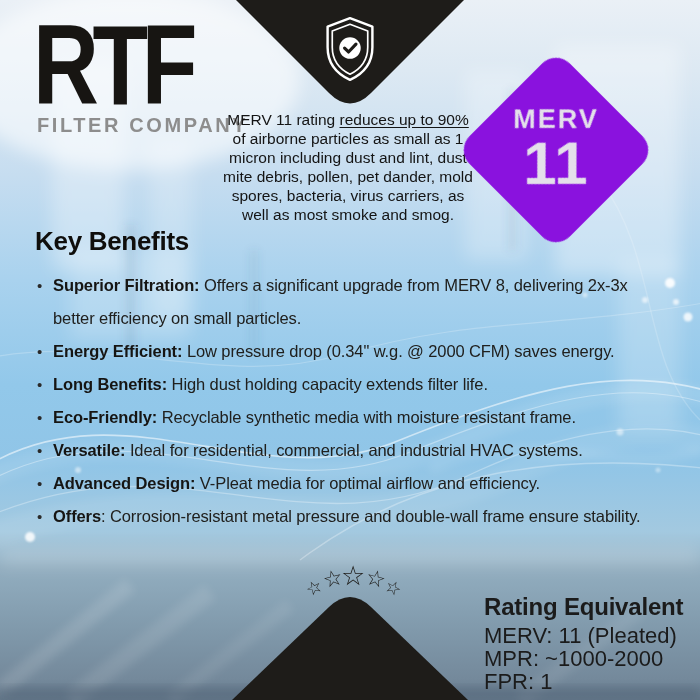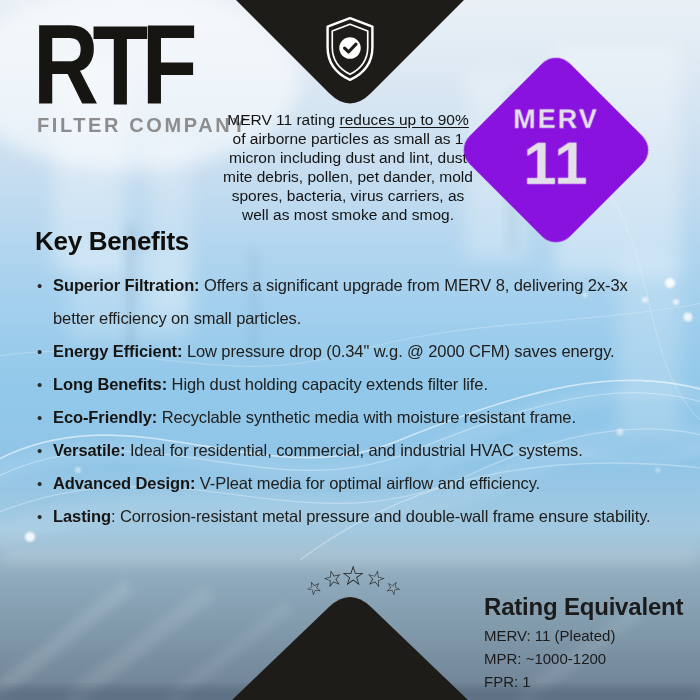--- a/index.html
+++ b/index.html
@@ -65,21 +65,21 @@
   }
   .star.s1{left:23px;top:19px;font-size:18px;transform:rotate(-28deg);}
   .star.s2{left:40px;top:8px;font-size:22px;transform:rotate(-14deg);}
   .star.s3{left:58px;top:2px;font-size:27px;}
   .star.s4{left:83px;top:8px;font-size:22px;transform:rotate(14deg);}
   .star.s5{left:102px;top:19px;font-size:18px;transform:rotate(28deg);}
 
   
   .rating{position:absolute;left:484px;top:593px;z-index:3;color:#1b1b1b;}
   .rating-heading{font-size:24px;font-weight:700;margin-bottom:3px;letter-spacing:-0.2px;}
-  .rating-line{font-size:15px;line-height:23px;}
+  .rating-line{font-size:22px;line-height:23px;}
 </style>
 </head>
 <body>
 
 <div class="stage">
 
   <svg class="bg" width="700" height="700" viewBox="0 0 700 700" xmlns="http://www.w3.org/2000/svg">
     <defs>
       <linearGradient id="sky" x1="0" y1="0" x2="0" y2="1">
         <stop offset="0" stop-color="#eaf0f6"></stop>
@@ -196,32 +196,32 @@
     <li>
       <span class="dot">•</span><span class="lbl">Eco-Friendly: </span><span>Recyclable synthetic media with moisture resistant frame.</span>
     </li>
     <li>
       <span class="dot">•</span><span class="lbl">Versatile: </span><span>Ideal for residential, commercial, and industrial HVAC systems.</span>
     </li>
     <li>
       <span class="dot">•</span><span class="lbl">Advanced Design: </span><span>V-Pleat media for optimal airflow and efficiency.</span>
     </li>
     <li>
-      <span class="dot">•</span><span class="lbl">Lasting</span><span>: Corrosion-resistant metal pressure and double-wall frame ensure stability.</span>
+      <span class="dot">•</span><span class="lbl">Offers</span><span>: Corrosion-resistant metal pressure and double-wall frame ensure stability.</span>
     </li>
   </ul>
 
   <div class="stars">
     <span class="star s1">☆</span>
     <span class="star s2">☆</span>
     <span class="star s3">☆</span>
     <span class="star s4">☆</span>
     <span class="star s5">☆</span>
   </div>
 
   <div class="rating">
     <div class="rating-heading">Rating Equivalent</div>
     <div class="rating-line">MERV: 11 (Pleated)</div>
-    <div class="rating-line">MPR: ~1000-1200</div>
+    <div class="rating-line">MPR: ~1000-2000</div>
     <div class="rating-line">FPR: 1</div>
   </div>
 
 </div>
 
 </body></html>

